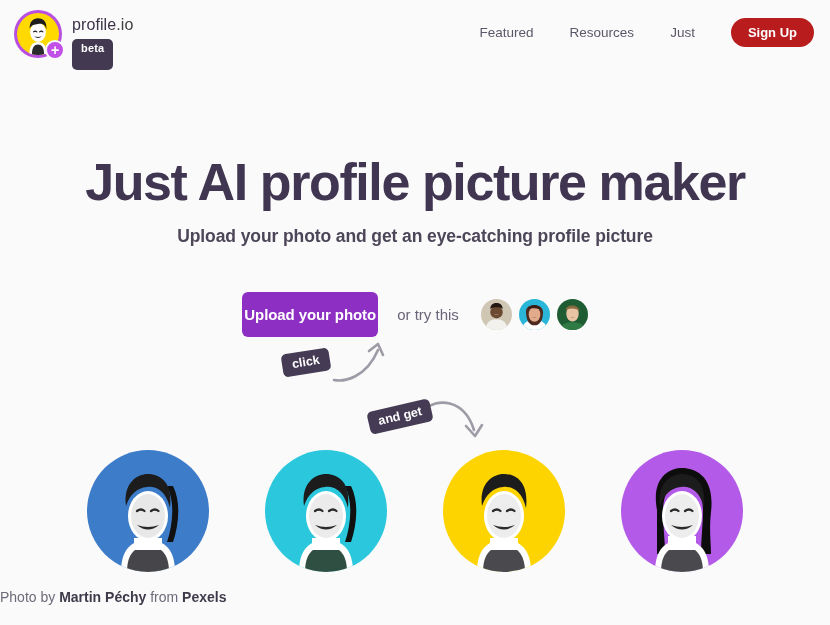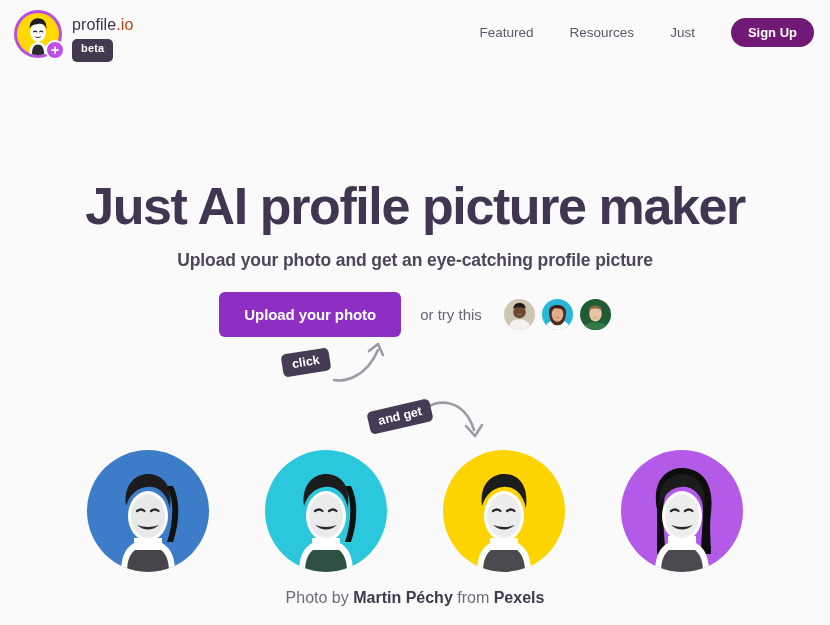--- a/index.html
+++ b/index.html
@@ -37,62 +37,62 @@
     width: 20px; height: 20px; border-radius: 50%;
     background: #c14fe8; border: 2px solid #fafafa;
     display: flex; align-items: center; justify-content: center;
     color: #fff; font-size: 14px; line-height: 1; font-weight: 700;
   }
   .brand-text { padding-top: 6px; }
   .brand-name {
     font-size: 16px; color: #3d3349; font-weight: 400; letter-spacing: .1px;
     white-space: nowrap;
   }
-  .brand-name .tld { color: #c2410c; }
+  .brand-name .tld { color: #404040; }
   .beta-badge {
     display: inline-block; margin-top: 5px;
     background: #433a52; color: #ffffff;
     font-size: 11px; font-weight: 700;
-    padding: 3px 9px 8px; border-radius: 5px; letter-spacing: .2px;
+    padding: 3px 9px 16px; border-radius: 5px; letter-spacing: .2px;
   }
 
   .nav {
     position: absolute; right: 16px; top: 18px;
     display: flex; align-items: center; gap: 36px;
   }
   .nav-link {
     font-size: 13.5px; color: #5d5668; text-decoration: none; white-space: nowrap;
     cursor: pointer;
   }
   .signup-btn {
-    background: #701a75; color: #fff; border: none;
+    background: #b91c1c; color: #fff; border: none;
     font-family: inherit; font-size: 13px; font-weight: 700;
     padding: 7px 17px; border-radius: 20px; cursor: pointer; white-space: nowrap;
   }
 
   
-  .hero { position: absolute; top: 155px; left: 0; right: 0; text-align: center; margin-top: 24px; }
+  .hero { position: absolute; top: 155px; left: 0; right: 0; text-align: center; }
   .hero-title {
     font-size: 52px; font-weight: 700; color: #413651;
     letter-spacing: -1.4px; line-height: 1.06; white-space: nowrap;
   }
   .hero-sub {
     margin-top: 16px; font-size: 17.5px; color: #4d4658;
     font-weight: 700; letter-spacing: -.1px; white-space: nowrap;
   }
 
   
   .cta-row {
     position: absolute; top: 292px; left: 0; right: 0;
     display: flex; align-items: center; justify-content: center; gap: 0;
   }
   .upload-btn {
     background: #8e2fc4; color: #fff; border: none;
     font-family: inherit; font-size: 15px; font-weight: 700;
-    width: 182px; height: 45px; border-radius: 6px; cursor: pointer;
+    width: 136px; height: 45px; border-radius: 6px; cursor: pointer;
     letter-spacing: -.1px;
   }
   .try-label {
     margin-left: 19px; font-size: 15px; color: #6b6577; white-space: nowrap;
   }
   .try-avatars { margin-left: 22px; display: flex; gap: 7px; }
   .try-avatar {
     width: 31px; height: 31px; border-radius: 50%;
     overflow: hidden; position: relative; cursor: pointer; flex: none;
   }
@@ -111,22 +111,22 @@
     display: flex; justify-content: center; gap: 56px;
   }
   .result-item {
     width: 122px; height: 122px; border-radius: 50%;
     position: relative; overflow: hidden; flex: none;
   }
   .result-face { position: absolute; left: 0; top: 0; width: 100%; height: 100%; }
 
   
   .credit {
-    position: absolute; top: 589px; left: 0; right: 0; text-align: center;
-    font-size: 16px; color: #6f6a79;
+    position: absolute; top: 589px; left: 0; right: 0; 
+    font-size: 14px; color: #6f6a79;
   }
   .credit b { color: #3f3a4a; font-weight: 700; }
 </style>
 </head>
 <body>
 
 <div class="page">
 
   <div class="header">
 

